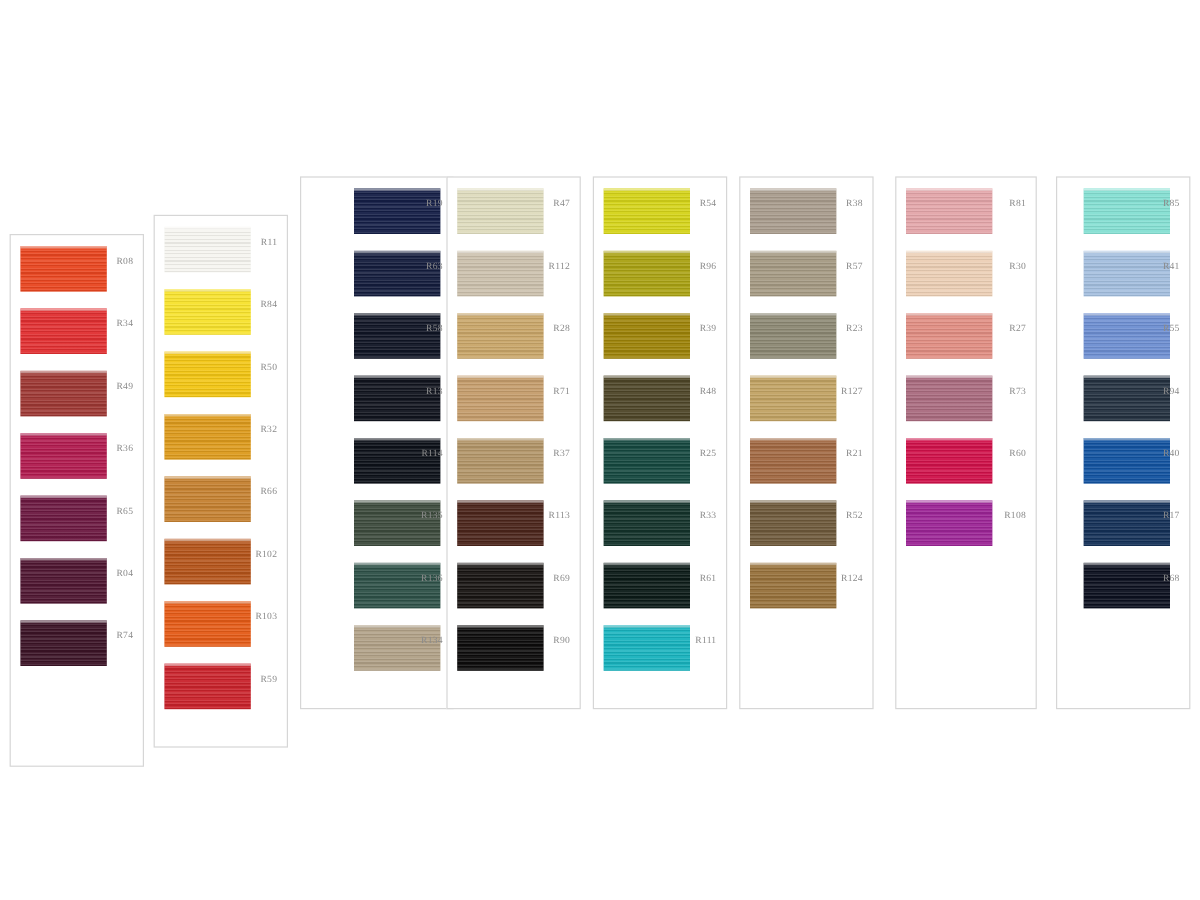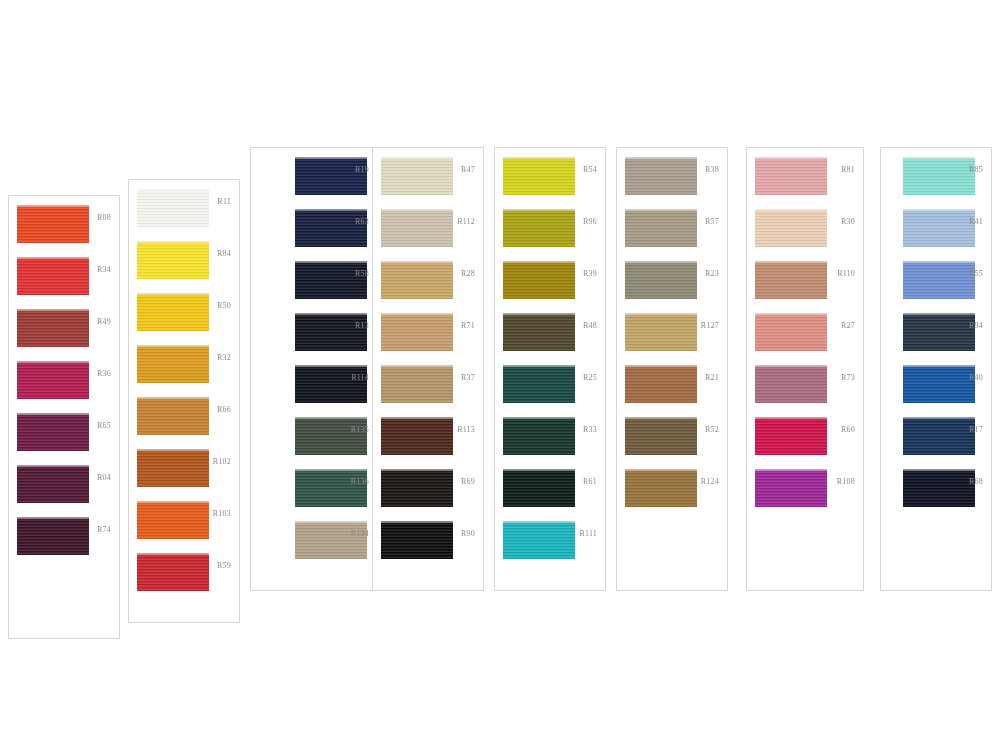--- a/index.html
+++ b/index.html
@@ -299,24 +299,20 @@
     <div class="panel" style="position: absolute; left: 746px; top: 147px; width: 118px;">
       <div class="swatch-row">
         <div class="swatch" title="R81" style="background: rgb(227, 165, 169);"></div>
         <span class="code">R81</span>
       </div>
       <div class="swatch-row">
         <div class="swatch" title="R30" style="background: rgb(236, 207, 181);"></div>
         <span class="code">R30</span>
       </div>
       <div class="swatch-row">
-        <div class="swatch" title="R110" style="background: rgb(192, 138, 111);"></div>
-        <span class="code">R110</span>
-      </div>
-      <div class="swatch-row">
         <div class="swatch" title="R27" style="background: rgb(224, 141, 130);"></div>
         <span class="code">R27</span>
       </div>
       <div class="swatch-row">
         <div class="swatch" title="R73" style="background: rgb(169, 106, 126);"></div>
         <span class="code">R73</span>
       </div>
       <div class="swatch-row">
         <div class="swatch" title="R60" style="background: rgb(207, 16, 73);"></div>
         <span class="code">R60</span>

